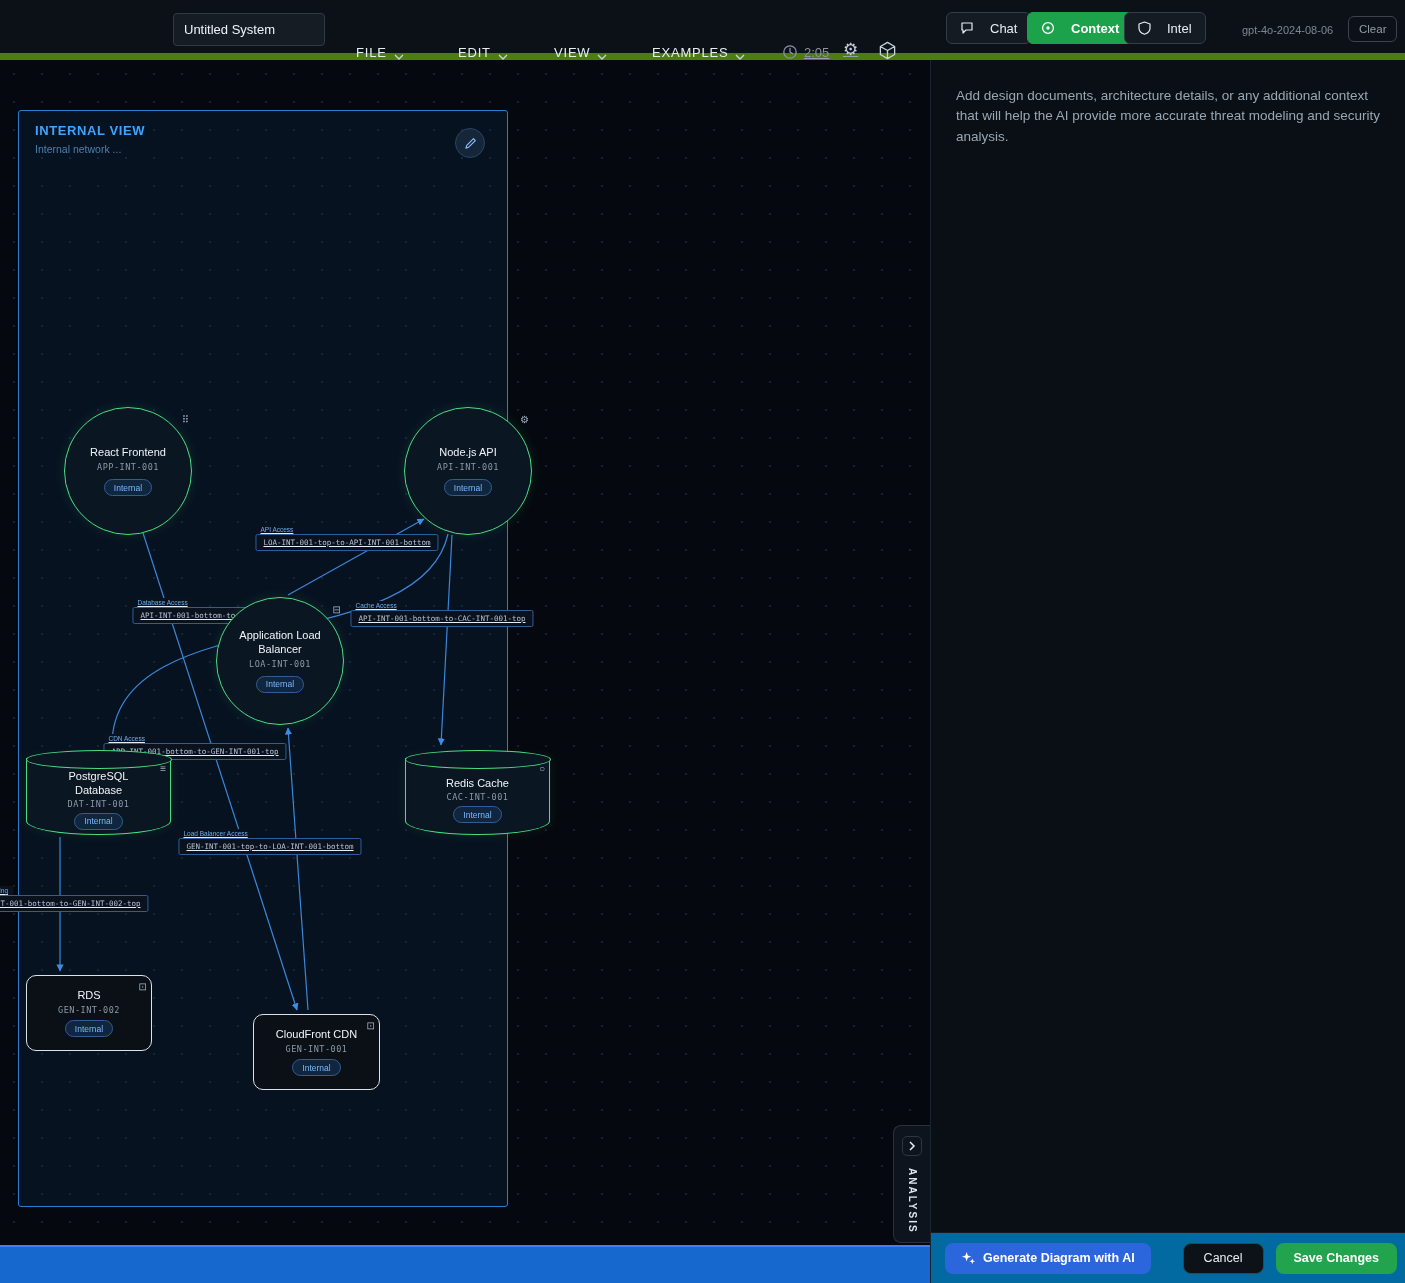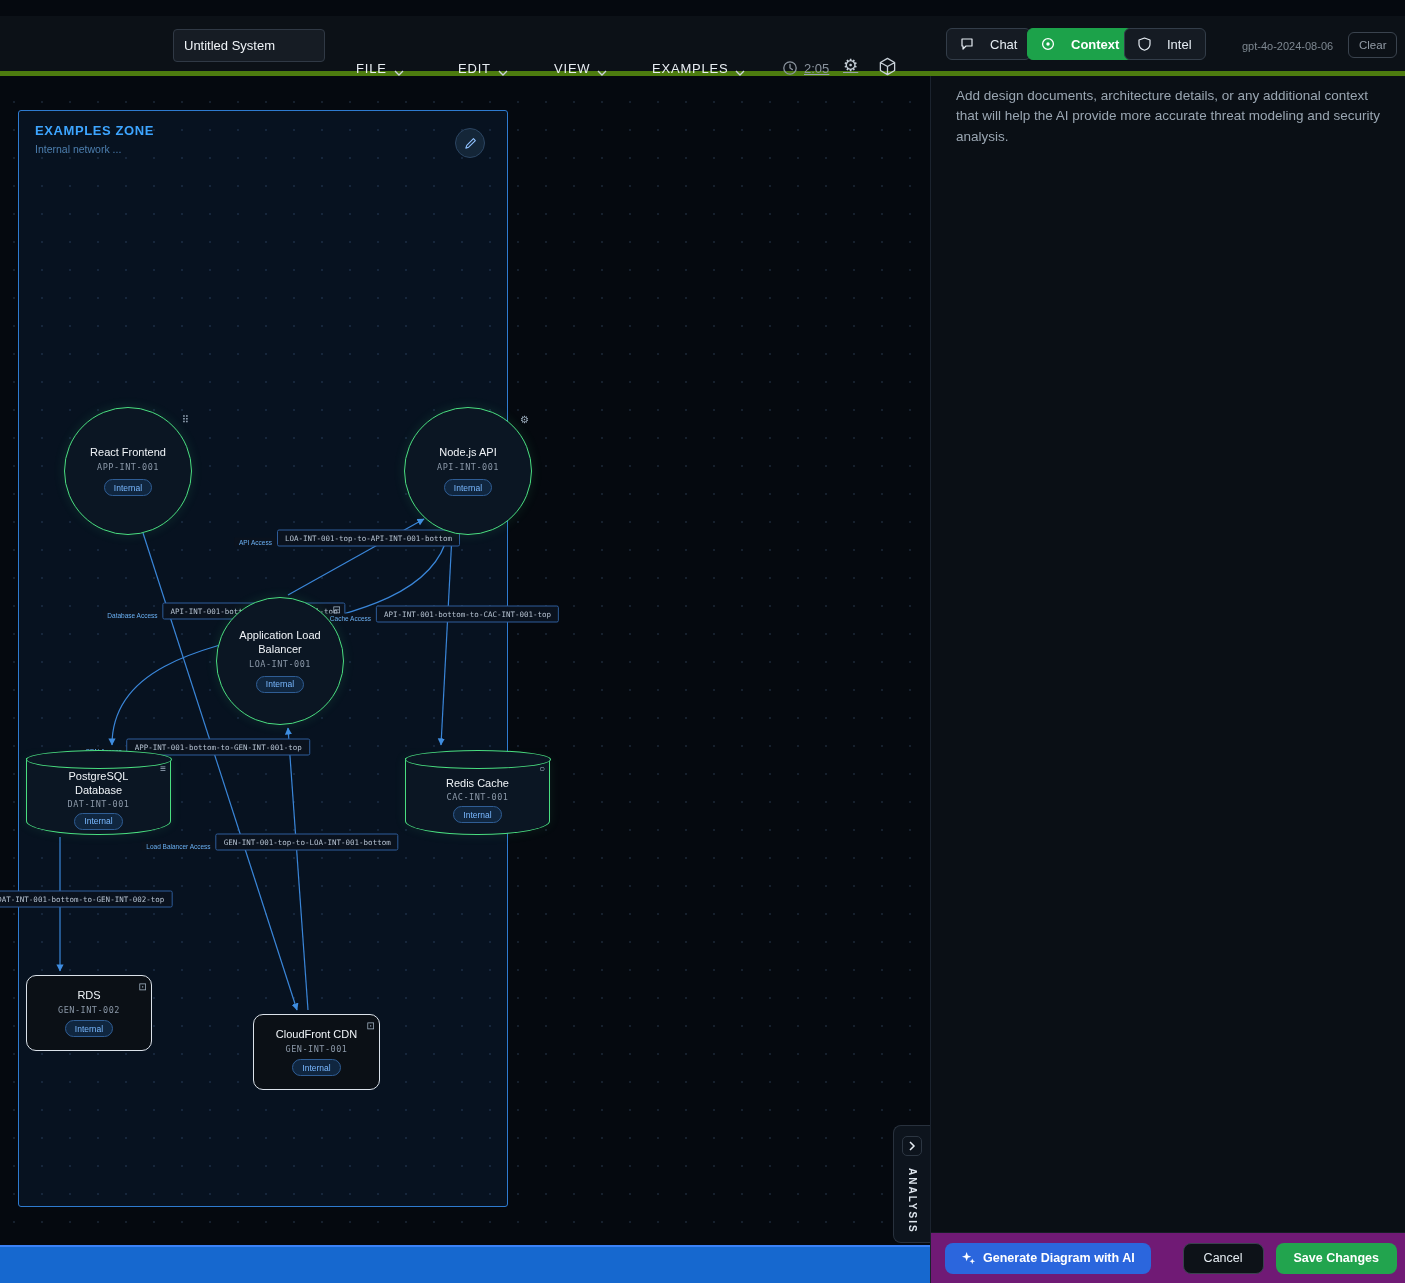--- a/index.html
+++ b/index.html
@@ -1,21 +1,21 @@
 <!DOCTYPE html>
 <html><head>
 <meta charset="utf-8">
 <style>
   * { margin:0; padding:0; box-sizing:border-box; }
   html,body { width:1405px; height:1283px; overflow:hidden; background:#05090f;
     font-family:"Liberation Sans", sans-serif; color:#e6edf3; }
 
   
-  .topbar { position:absolute; left:0; top:16px; width:1405px; height:60px;
-    background:#0c1117; border-bottom:5px solid #4d7c0f; z-index:20; }
+  .topbar { position:absolute; left:0; top:0; width:1405px; height:60px;
+    background:#0c1117; border-bottom:7px solid #4d7c0f; z-index:20; }
   .sysname-input { position:absolute; left:173px; top:13px; width:152px; height:33px;
     background:#161c24; border:1px solid #303945; border-radius:4px; color:#f0f4f8;
     font-size:13px; padding:0 10px; font-family:"Liberation Sans",sans-serif; }
   .menu-item { position:absolute; top:0; height:60px; display:flex; align-items:flex-end;
     gap:7px; color:#e8edf2; font-size:13px; font-weight:500; letter-spacing:0.8px; cursor:pointer; }
   .tb-ico { position:absolute; top:0; height:60px; display:flex; align-items:flex-end; color:#97a1ac;text-decoration:underline; }
   .timer-txt { color:#8b949e; font-size:13px; margin-left:6px; }
   .gear-glyph { font-size:17px; color:#c3ccd5; }
 
   .tab-btn { position:absolute; top:12px; height:32px; display:flex; align-items:center; gap:16px;
@@ -36,21 +36,21 @@
     background:rgba(28,98,185,0.10); border:1.5px solid #2e7bd0; border-radius:3px; z-index:0; }
   .zone-title { position:absolute; left:16px; top:12px; color:#3da5ff; font-size:13px;
     font-weight:700; letter-spacing:0.6px; }
   .zone-sub { position:absolute; left:16px; top:32px; color:#4d7faf; font-size:10.5px; }
   .zone-edit { position:absolute; right:22px; top:17px; width:30px; height:30px; border-radius:50%;
     background:#142638; border:1px solid #2b4562; display:flex; align-items:center; justify-content:center; cursor:pointer; }
 
   svg.edges { position:absolute; left:0; top:0; z-index:1; pointer-events:none; }
 
   .edge-label { position:absolute; transform:translate(-50%,-50%); z-index:2;
-    display:flex; flex-direction:row; align-items:flex-end; cursor:pointer; }
+    display:flex; flex-direction:column; align-items:flex-start; cursor:pointer;text-decoration:underline; }
   .edge-name { font-size:6.5px; color:#6ab0f3; background:#0a121e; padding:1px 5px; white-space:nowrap; }
   .edge-id { font-family:"DejaVu Sans Mono", monospace; font-size:7.5px; color:#b6c2d1;
     background:#0a121e; border:1px solid #2e5d9b; border-radius:2px; padding:3px 7px; white-space:nowrap; }
 
   .node { position:absolute; z-index:3; display:flex; flex-direction:column; align-items:center;
     justify-content:center; text-align:center; cursor:pointer; }
   .node-title { position:relative; font-size:11px; font-weight:400; color:#f0f4f8;
     line-height:1.2; max-width:105px; }
   .node-id { position:relative; font-family:"DejaVu Sans Mono", monospace; font-size:8.5px;
     color:#8b98a8; letter-spacing:0.5px; margin-top:3px; }
@@ -95,21 +95,21 @@
   .panel-desc { margin:26px 25px 0 25px; font-size:13.5px; line-height:1.5; color:#9aa6b2; }
 
   .context-box { position:absolute; left:25px; top:162px; width:428px; height:1023px;
     background:#0d1117; border:1px solid #2a323d; border-radius:4px; padding:13px 32px 13px 14px;
     font-size:13.5px; line-height:1.6; color:#e7edf3; cursor:text; }
   .fake-scroll { position:absolute; top:13px; bottom:6px; right:14px; width:9px; background:#dfe3e7; }
   .scroll-btn { position:absolute; left:0; width:9px; height:15px; background:#3f4854; color:#cfd6dd;
     font-size:6px; display:flex; align-items:center; justify-content:center; cursor:pointer; }
   .scroll-btn.up { top:0; }  .scroll-btn.down { bottom:0; }
 
-  .panel-footer { position:absolute; left:0; right:0; bottom:0; height:51px; background:#701a75;
+  .panel-footer { position:absolute; left:0; right:0; bottom:0; height:51px; background:#0369a1;
     display:flex; align-items:center; border-top:1px solid #151c25;margin-top:48px; }
   .btn { height:31px; border-radius:8px; border:none; font-size:12.5px; font-weight:600;
     display:flex; align-items:center; gap:7px; cursor:pointer; font-family:"Liberation Sans",sans-serif; }
   .btn-generate { margin-left:14px; padding:0 16px; background:#2b66dd; color:#fff; }
   .btn-cancel { margin-left:auto; padding:0 20px; background:#0d1218; border:1px solid #39424e; color:#e6edf3; font-weight:400; }
   .btn-save { margin:0 8px 0 12px; padding:0 18px; background:#22a44e; color:#fff; }
 </style>
 </head>
 <body>
 
@@ -177,21 +177,21 @@
     <span>Intel</span>
   </div>
 
   <div class="model-label">gpt-4o-2024-08-06</div>
   <button class="clear-btn">Clear</button>
 </header>
 
 <div class="canvas">
 
   <div class="zone">
-    <div class="zone-title">EXAMPLES ZONE</div>
+    <div class="zone-title">INTERNAL VIEW</div>
     <div class="zone-sub">Internal network ...</div>
     <div class="zone-edit">
       <svg width="13" height="13" viewBox="0 0 14 14">
           <path d="M10.2 1.8l2 2L5 11l-3 1 1-3z" stroke="#8fc1ff" stroke-width="1.2" fill="none" stroke-linejoin="round"></path>
         </svg>
     </div>
   </div>
 
   <svg class="edges" width="930" height="1223">
     <defs>

